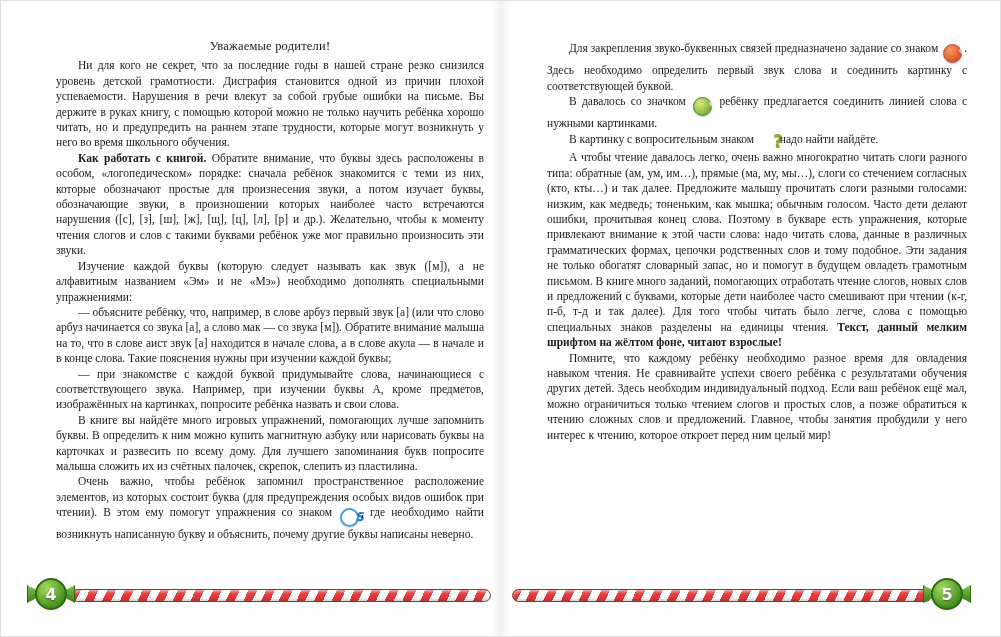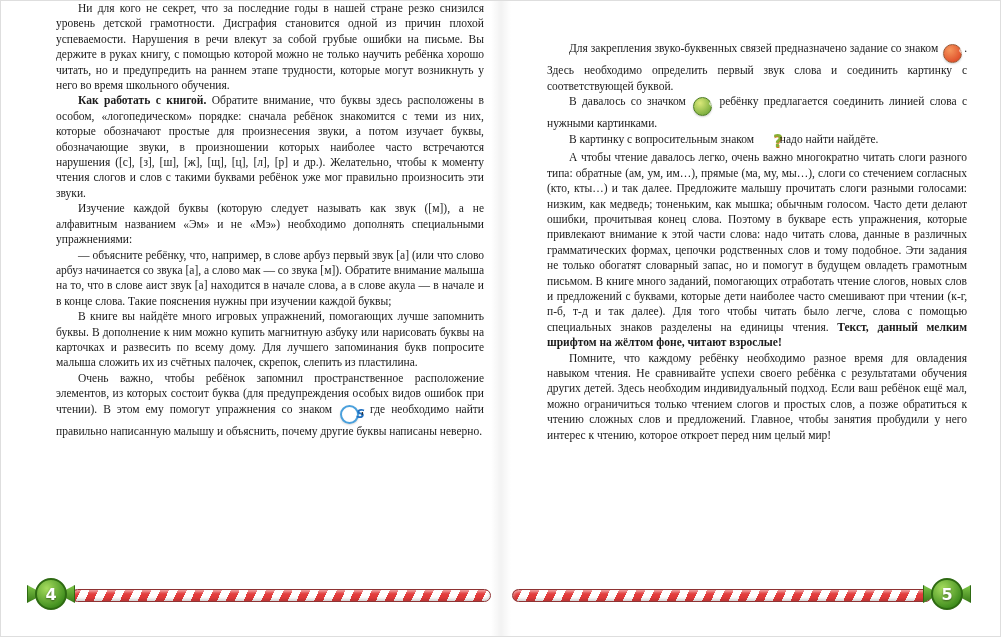--- a/index.html
+++ b/index.html
@@ -138,26 +138,28 @@
   .twist-r { clip-path: polygon(0 32%, 100% 0, 100% 100%, 0 68%); margin-left: -3px; }
 </style>
 </head>
 <body>
 
 <div class="screenshot">
 
   <div class="gutter"></div>
 
   <section class="page page-left">
+    <h1>Уважаемые родители!</h1>
     <p>Ни для кого не секрет, что за последние годы в нашей стране резко снизился уровень детской грамотности. Дисграфия становится одной из причин плохой успеваемости. Нарушения в речи влекут за собой грубые ошибки на письме. Вы держите в руках книгу, с помощью которой можно не только научить ребёнка хорошо читать, но и предупредить на раннем этапе трудности, которые могут возникнуть у него во время школьного обучения.</p>
     <p><b class="lead">Как работать с книгой.</b><span> Обратите внимание, что буквы здесь расположены в особом, «логопедическом» порядке: сначала ребёнок знакомится с теми из них, которые обозначают простые для произнесения звуки, а потом изучает буквы, обозначающие звуки, в произношении которых наиболее часто встречаются нарушения ([с], [з], [ш], [ж], [щ], [ц], [л], [р] и др.). Желательно, чтобы к моменту чтения слогов и слов с такими буквами ребёнок уже мог правильно произносить эти звуки.</span></p>
     <p>Изучение каждой буквы (которую следует называть как звук ([м]), а не алфавитным названием «Эм» и не «Мэ») необходимо дополнять специальными упражнениями:</p>
     <p>— объясните ребёнку, что, например, в слове арбуз первый звук [а] (или что слово арбуз начинается со звука [а], а слово мак — со звука [м]). Обратите внимание малыша на то, что в слове аист звук [а] находится в начале слова, а в слове акула — в начале и в конце слова. Такие пояснения нужны при изучении каждой буквы;</p>
-    <p>В книге вы найдёте много игровых упражнений, помогающих лучше запомнить буквы. В дополнение к ним можно купить магнитную азбуку или нарисовать буквы на карточках и развесить по всему дому. Для лучшего запоминания букв попросите малыша сложить их из счётных палочек, скрепок, слепить из пластилина.</p>
-    <p><span>Очень важно, чтобы ребёнок запомнил пространственное расположение элементов, из которых состоит буква (для предупреждения особых видов ошибок при чтении). В этом ему помогут упражнения со знаком </span><span class="icn icn-s">S</span><span>, где необходимо найти правильно написанную малышу и объяснить, почему другие буквы написаны неверно.</span></p>
+    <p>— при знакомстве с каждой буквой придумывайте слова, начинающиеся с соответствующего звука. Например, при изучении буквы А, кроме предметов, изображённых на картинках, попросите ребёнка назвать и свои слова.</p>
+    <p>В книге вы найдёте много игровых упражнений, помогающих лучше запомнить буквы. В определить к ним можно купить магнитную азбуку или нарисовать буквы на карточках и развесить по всему дому. Для лучшего запоминания букв попросите малыша сложить их из счётных палочек, скрепок, слепить из пластилина.</p>
+    <p><span>Очень важно, чтобы ребёнок запомнил пространственное расположение элементов, из которых состоит буква (для предупреждения особых видов ошибок при чтении). В этом ему помогут упражнения со знаком </span><span class="icn icn-s">S</span><span>, где необходимо найти возникнуть написанную букву и объяснить, почему другие буквы написаны неверно.</span></p>
   </section>
 
   <section class="page page-right">
     <p class="first-block"><span>Для закрепления звуко-буквенных связей предназначено задание со знаком </span><span class="icn icn-pencil-red">✎</span><span>. Здесь необходимо определить первый звук слова и соединить картинку с соответствующей буквой.</span></p>
     <p><span>В давалось со значком </span><span class="icn icn-pencil-green">✎</span><span> ребёнку предлагается соединить линией слова с нужными картинками.</span></p>
     <p><span>В картинку с вопросительным знаком </span><span class="icn icn-question">?</span><span> надо найти найдёте.</span></p>
     <p><span>А чтобы чтение давалось легко, очень важно многократно читать слоги разного типа: обратные (ам, ум, им…), прямые (ма, му, мы…), слоги со стечением согласных (кто, кты…) и так далее. Предложите малышу прочитать слоги разными голосами: низким, как медведь; тоненьким, как мышка; обычным голосом. Часто дети делают ошибки, прочитывая конец слова. Поэтому в букваре есть упражнения, которые привлекают внимание к этой части слова: надо читать слова, данные в различных грамматических формах, цепочки родственных слов и тому подобное. Эти задания не только обогатят словарный запас, но и помогут в будущем овладеть грамотным письмом. В книге много заданий, помогающих отработать чтение слогов, новых слов и предложений с буквами, которые дети наиболее часто смешивают при чтении (к-г, п-б, т-д и так далее). Для того чтобы читать было легче, слова с помощью специальных знаков разделены на единицы чтения. </span><span class="bold-tail">Текст, данный мелким шрифтом на жёлтом фоне, читают взрослые!</span></p>
     <p>Помните, что каждому ребёнку необходимо разное время для овладения навыком чтения. Не сравнивайте успехи своего ребёнка с результатами обучения других детей. Здесь необходим индивидуальный подход. Если ваш ребёнок ещё мал, можно ограничиться только чтением слогов и простых слов, а позже обратиться к чтению сложных слов и предложений. Главное, чтобы занятия пробудили у него интерес к чтению, которое откроет перед ним целый мир!</p>
   </section>
 

